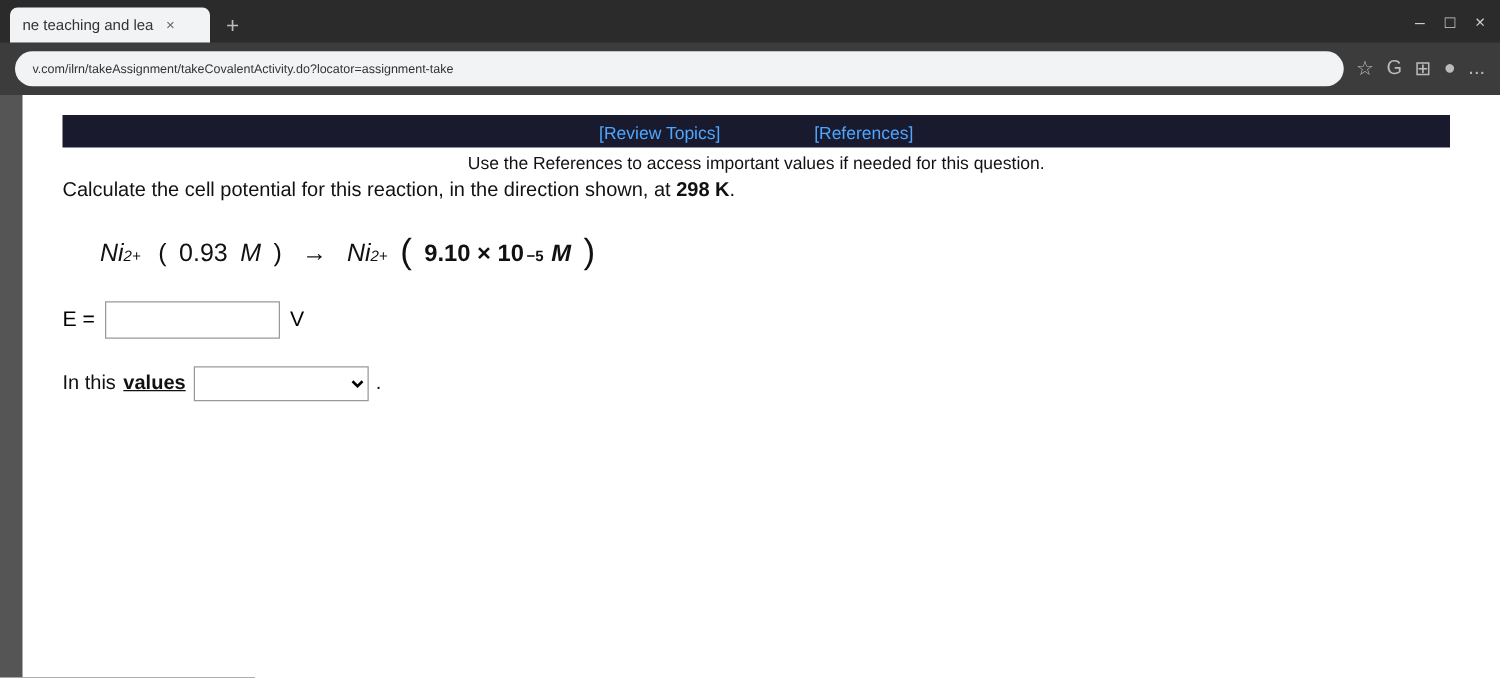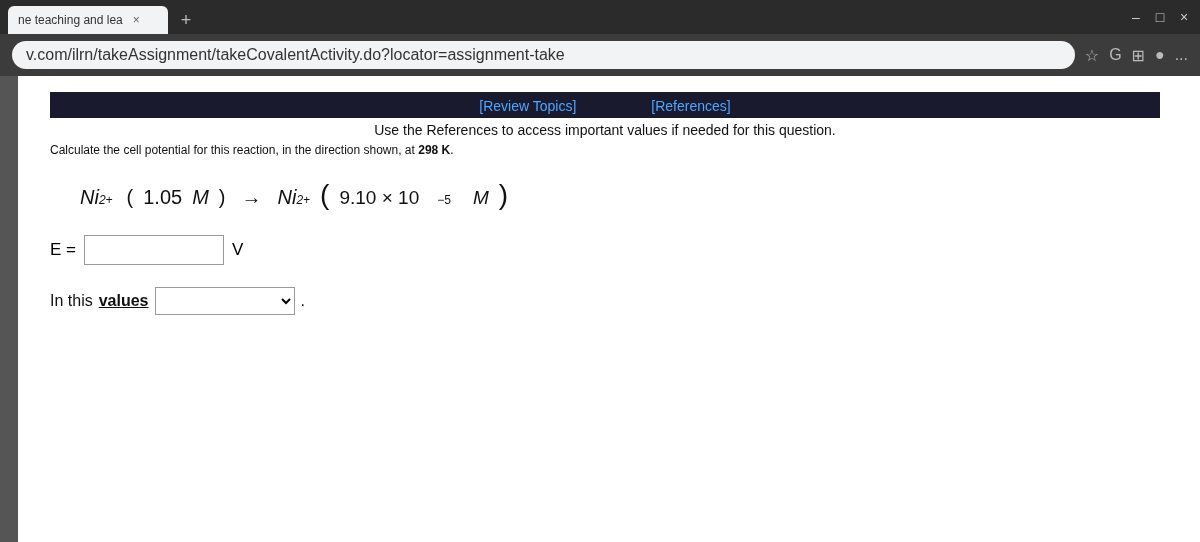--- a/index.html
+++ b/index.html
@@ -88,21 +88,21 @@
       gap: 10px;
     }
 
     .address-input {
       flex: 1;
       height: 28px;
       background: #f1f3f4;
       border: none;
       border-radius: 14px;
       padding: 0 14px;
-      font-size: 16px;
+      font-size: 10px;
       color: #333;
       outline: none;
     }
 
     .addr-icon {
       color: #bbb;
       font-size: 16px;
       cursor: pointer;
     }
 
@@ -158,21 +158,21 @@
     .reference-note {
       text-align: center;
       font-size: 14px;
       color: #111;
       margin-bottom: 3px;
       font-weight: 500;
     }
 
     
     .question-text {
-      font-size: 12px;
+      font-size: 16px;
       color: #111;
       margin-bottom: 22px;
       line-height: 1.5;
     }
 
     .bold-temp {
       font-weight: bold;
     }
 
     
@@ -246,21 +246,22 @@
       font-size: 28px;
       line-height: 1;
       vertical-align: middle;
     }
 
     .inner-math {
       display: inline-flex;
       align-items: baseline;
       vertical-align: middle;
       font-size: 19px;
-      gap: 18px;
+      gap: 2px;
+      font-weight: bold;
     }
   </style>
 </head>
 <body>
 
 <div class="title-bar">
   <div class="tab-area">
     <div class="tab">
       <span>ne teaching and lea</span>
       <span class="tab-close">×</span>
@@ -300,21 +301,21 @@
     <div class="question-text">
       <span>Calculate the cell potential for this reaction, in the direction shown, at <span class="bold-temp">298 K</span>.</span>
     </div>
 
     <div class="equation-area">
 
       <span class="math-eq">
         Ni<sup>2+</sup>
       </span>
       <span> (</span>
-      <span>1.05 </span>
+      <span>0.93 </span>
       <span style="font-style:italic;">M</span>
       <span>)</span>
 
       <span class="arrow">→</span>
 
       <span class="math-eq">
         Ni<sup>2+</sup>
       </span>
       <span class="big-paren">(</span>
       <span class="inner-math">

